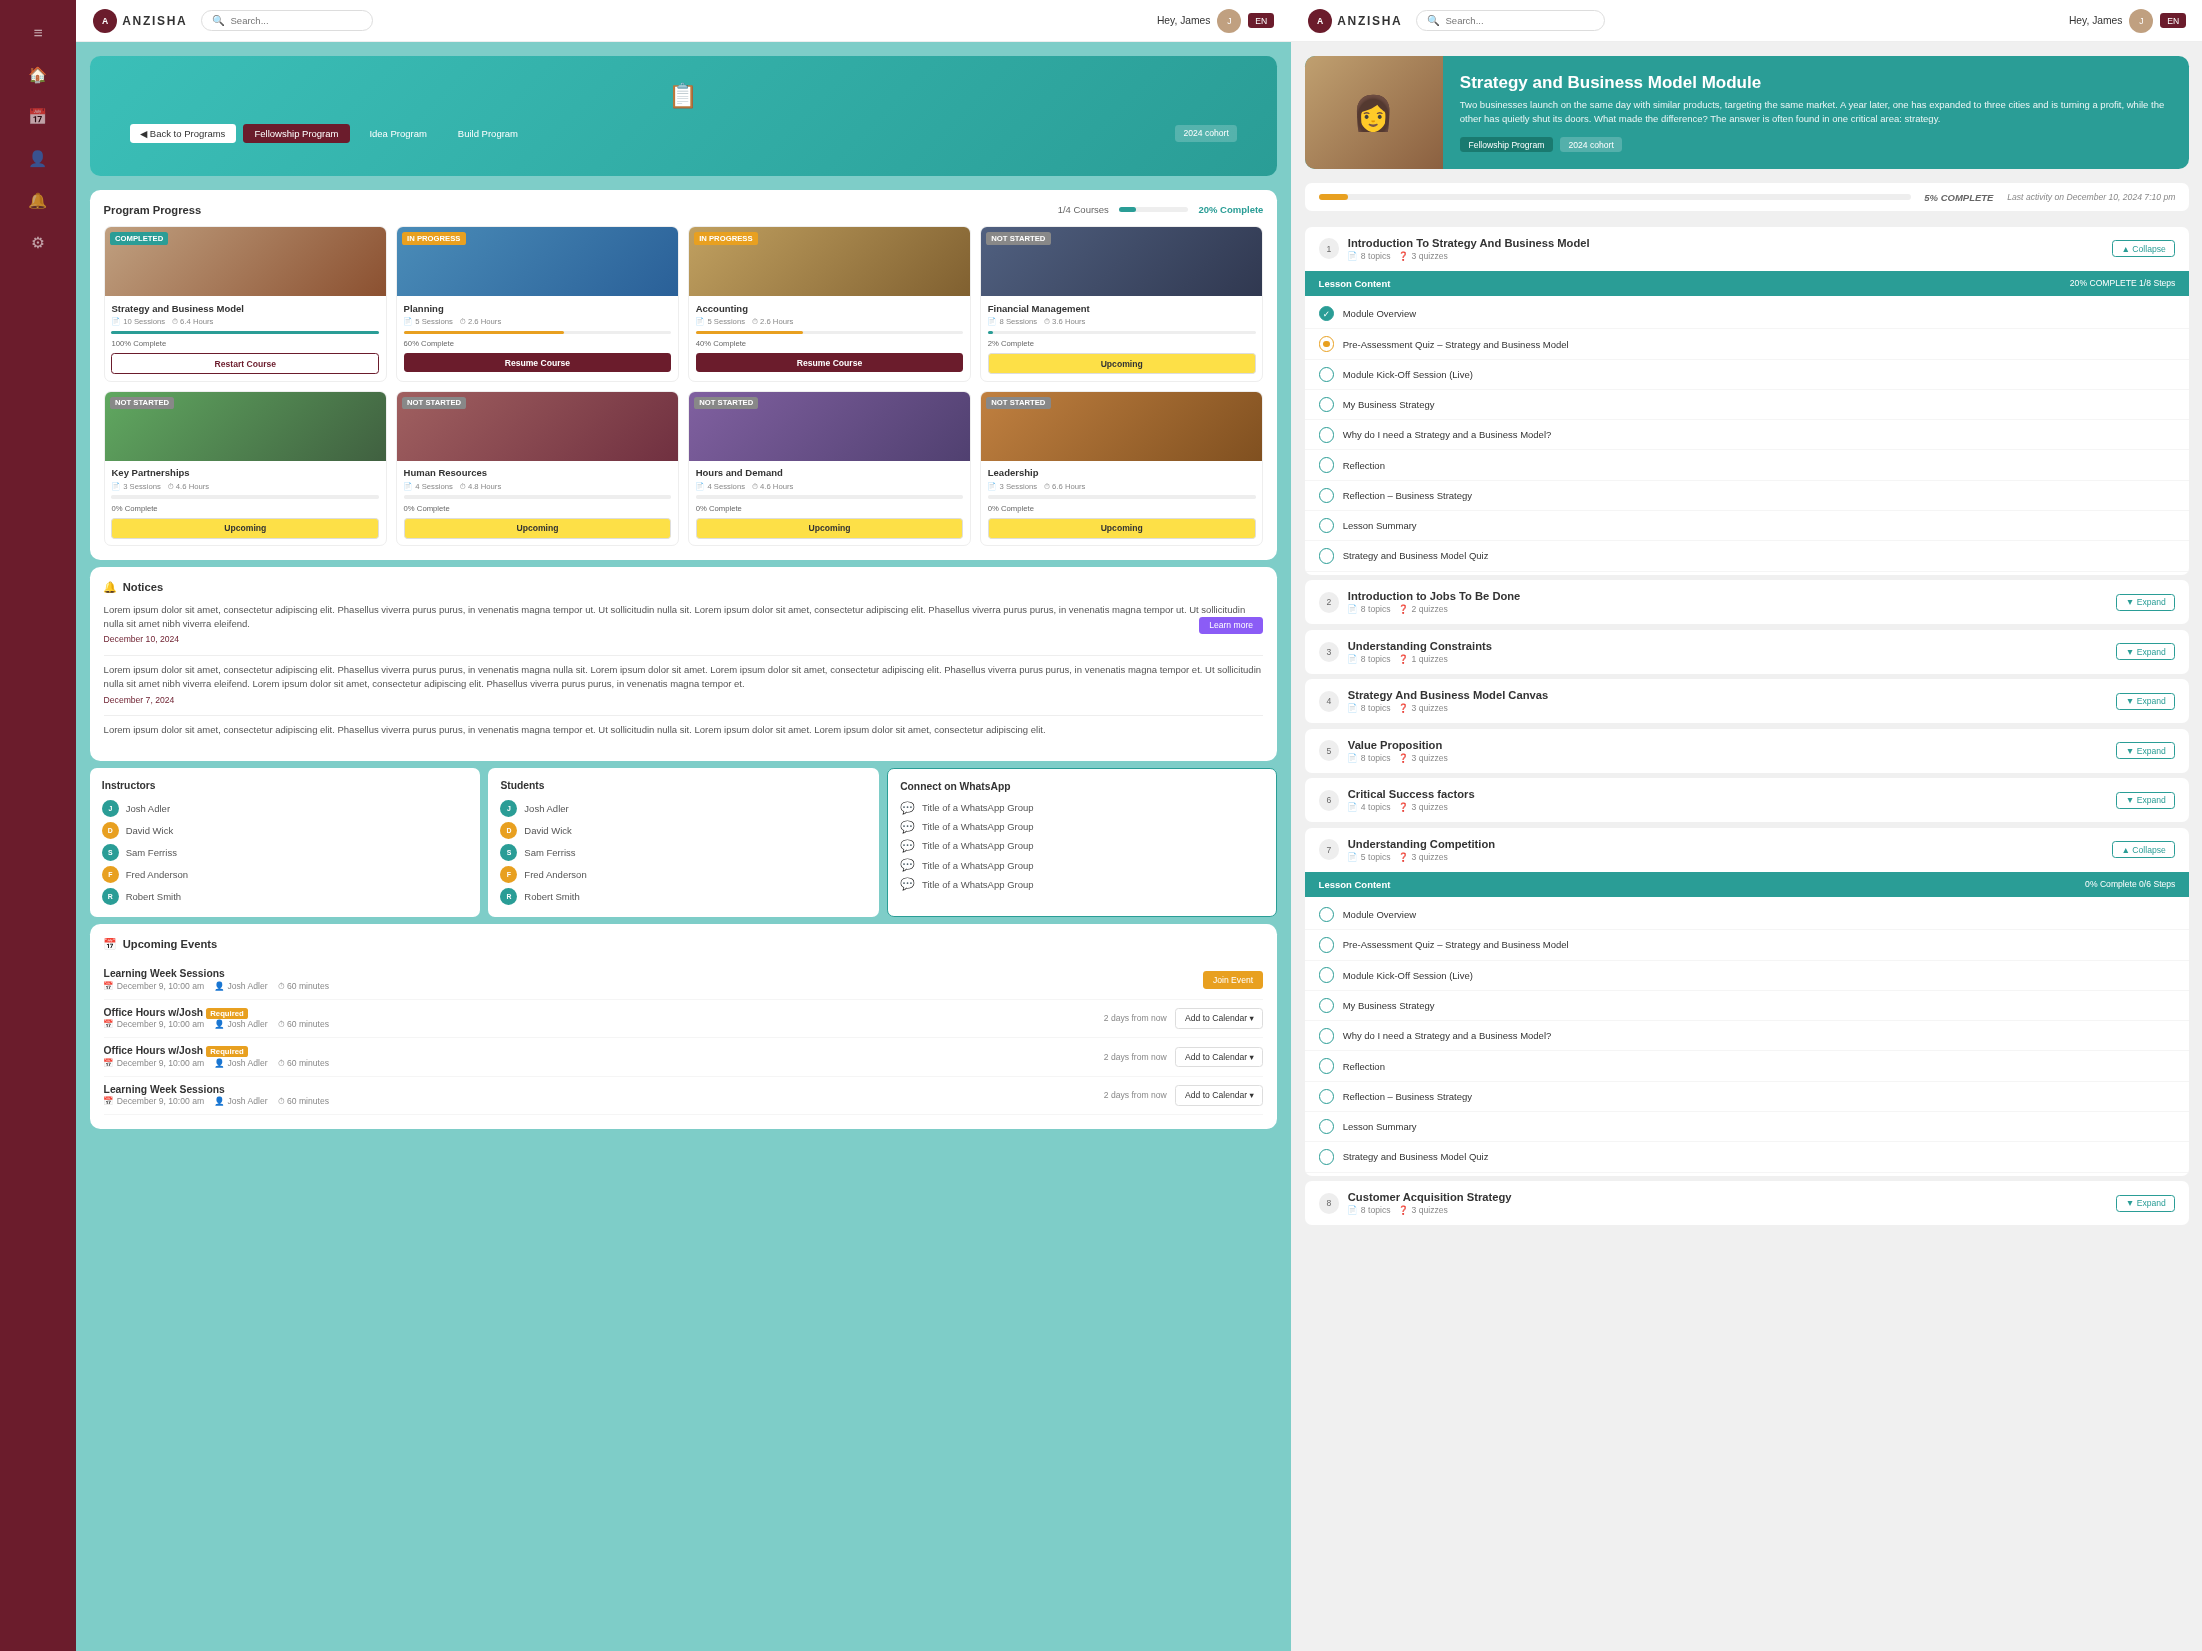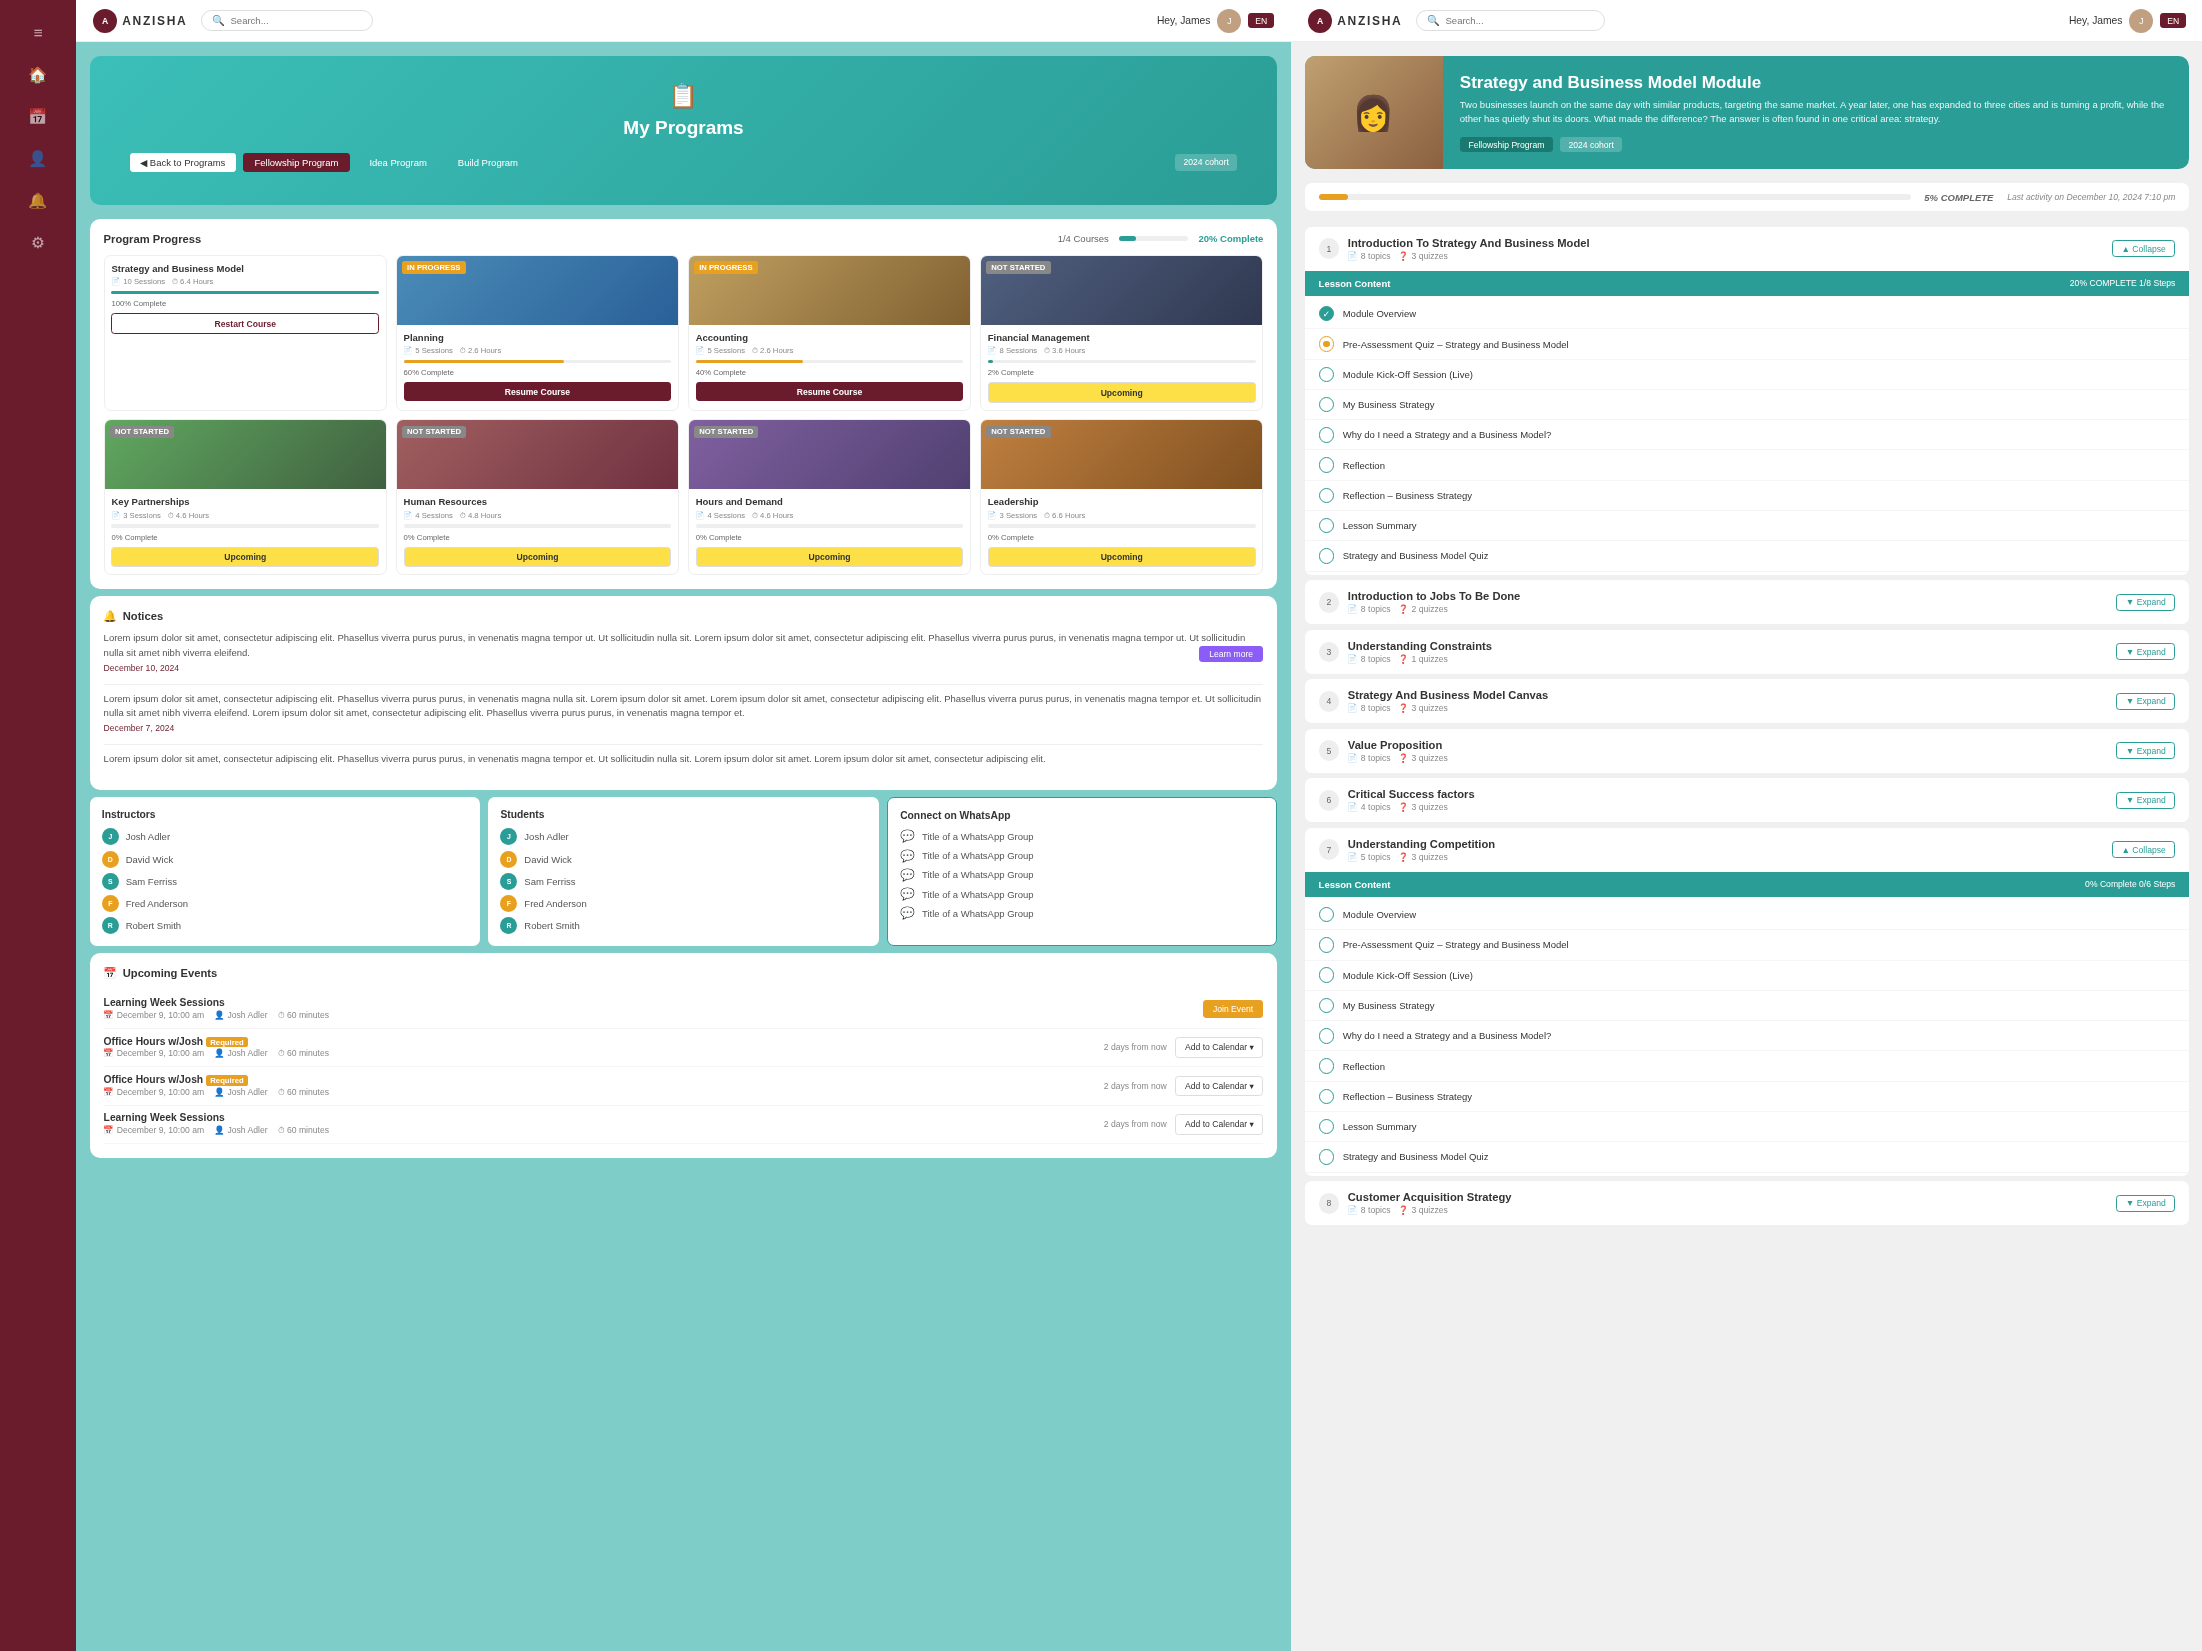--- a/index.html
+++ b/index.html
@@ -182,21 +182,20 @@
       </div>
       <div class="top-right">
         <span class="hey-text">Hey, James</span>
         <div class="avatar-circle">J</div>
         <div class="lang-badge">EN</div>
       </div>
     </div>
 
     <div class="hero-banner">
       <div class="icon">📋</div>
-      <div class="hero-title">My Programs</div>
 
       <div class="program-tabs-row" style="justify-content:center; margin-top:10.3px;">
         <button class="tab-back">◀ Back to Programs</button>
         <button class="tab-btn active">Fellowship Program</button>
         <button class="tab-btn">Idea Program</button>
         <button class="tab-btn">Build Program</button>
         <div class="cohort-badge">2024 cohort</div>
       </div>
     </div>
 
@@ -207,20 +206,23 @@
           <span class="section-meta">1/4 Courses</span>
           <div style="width:69px; height:5.2px; background:#eee; border-radius:2.6px;">
             <div style="width:25%; height:100%; background:#2a9d96; border-radius:2.6px;"></div>
           </div>
           <span class="progress-text">20% Complete</span>
         </div>
       </div>
       <div class="courses-grid">
 
       <div class="course-card">
+    <div class="course-thumb thumb-1">
+      <span class="course-status-badge badge-completed">COMPLETED</span>
+    </div>
     <div class="course-info">
       <div class="course-name">Strategy and Business Model</div>
       <div class="course-meta">
         <span>📄 10 Sessions</span>
         <span>⏱ 6.4 Hours</span>
       </div>
       <div class="course-progress-bar">
         <div class="course-progress-fill progress-green" style="width:100%"></div>
       </div>
       <div class="course-pct">100% Complete</div>

